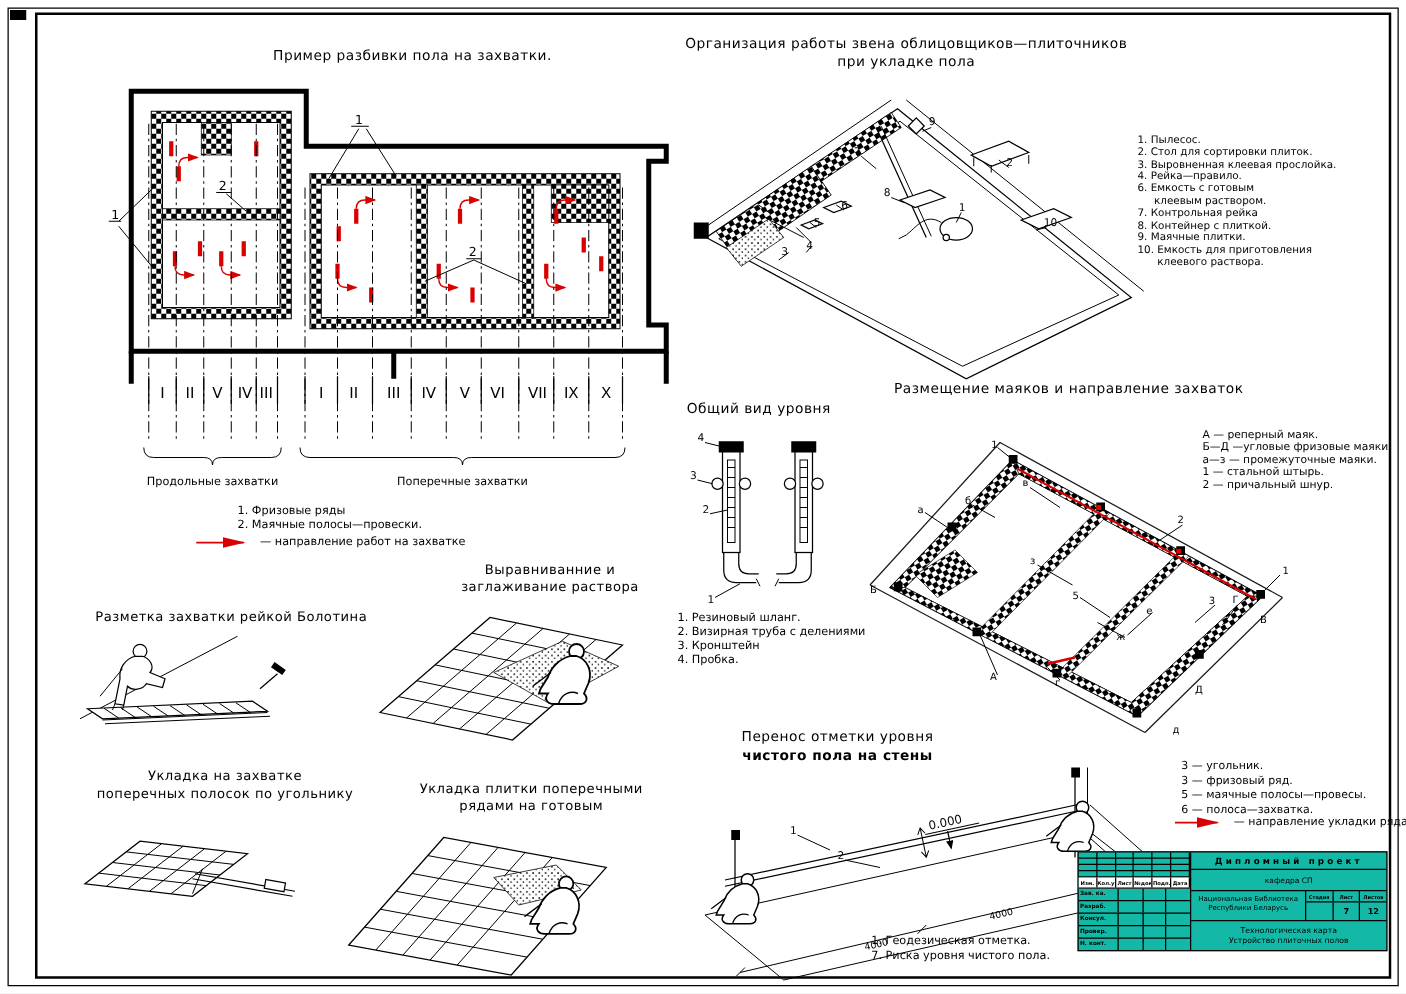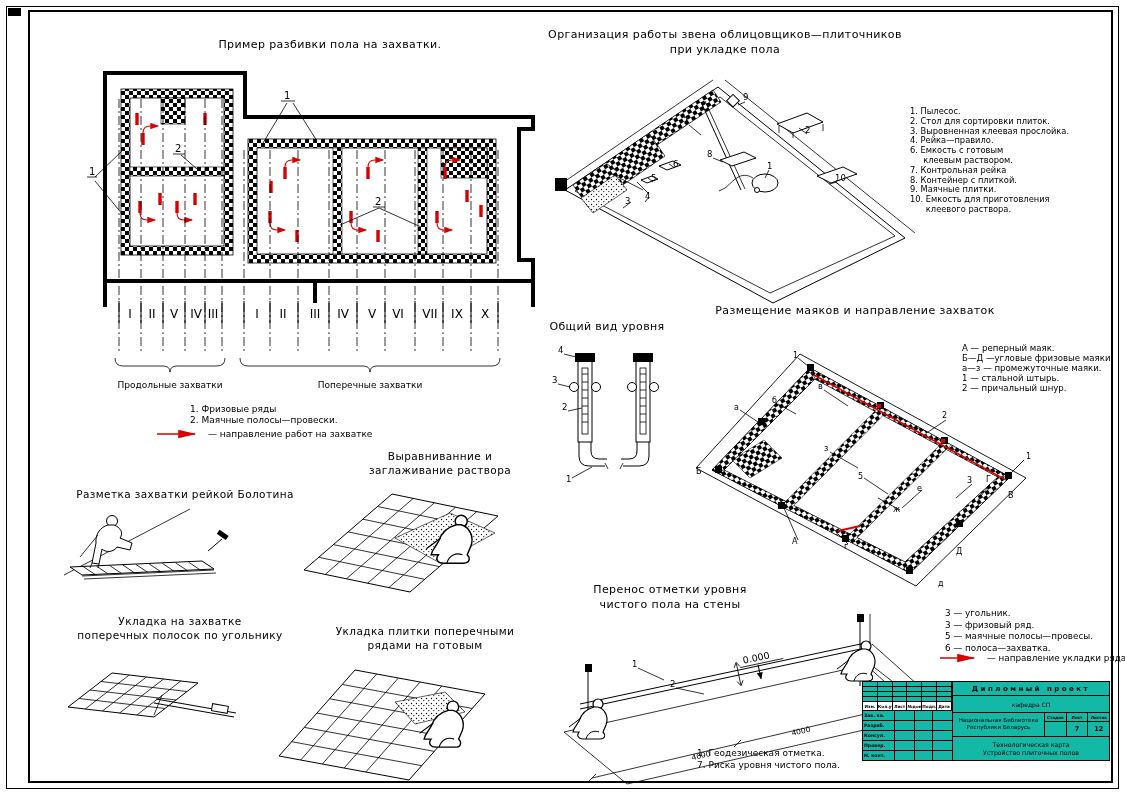--- a/index.html
+++ b/index.html
@@ -69,21 +69,21 @@
   <div class="t" style="left:532px;top:320px;width:150px;">Общий вид уровня</div>
   <div class="t" style="left:700px;top:304px;width:310px;">Размещение маяков и направление захваток</div>
   <div class="t t2" style="left:55px;top:488px;width:260px;">Разметка захватки рейкой Болотина</div>
   <div class="t t2" style="left:330px;top:450px;width:220px;">Выравниванние и</div>
   <div class="t t2" style="left:330px;top:464px;width:220px;">заглаживание раствора</div>
   <div class="t t2" style="left:60px;top:615px;width:240px;">Укладка на захватке</div>
   <div class="t t2" style="left:45px;top:629px;width:270px;">поперечных полосок по угольнику</div>
   <div class="t t2" style="left:295px;top:625px;width:260px;">Укладка плитки поперечными</div>
   <div class="t t2" style="left:295px;top:639px;width:260px;">рядами на готовым</div>
   <div class="t" style="left:560px;top:583px;width:220px;">Перенос отметки уровня</div>
-  <div class="t" style="left:560px;top:598px;width:220px;">чистого пола на стены</div>
+  <div class="t" style="left:560px;top:598px;width:220px;font-weight:bold;">чистого пола на стены</div>
 
   <svg style="left:85px;top:55px;" width="470" height="340" viewBox="0 0 470 340">
     <defs>
       <pattern id="chk" width="8" height="8" patternUnits="userSpaceOnUse">
         <rect width="8" height="8" fill="#fff"></rect>
         <rect width="4" height="4" fill="#000"></rect>
           <rect x="4" y="4" width="4" height="4" fill="#000"></rect>
       </pattern>
       <pattern id="chkr" width="8" height="8" patternUnits="userSpaceOnUse" patternTransform="rotate(-31)">
         <rect width="8" height="8" fill="#fff"></rect>
@@ -277,20 +277,21 @@
     </g>
     <g font-size="8.5">
       <path class="hair" d="M16,12 L28,15 M10,42 L22,45 M20,69 L34,66 M24,136 L44,125"></path>
       <text x="10" y="11">4</text>
       <text x="4" y="41">3</text>
       <text x="14" y="68">2</text>
       <text x="18" y="140">1</text>
     </g>
   </svg>
 
+  <div class="leg" style="left:542px;top:490px;"><div class="li">1. Резиновый шланг.</div><div class="li">2. Визирная труба с делениями</div><div class="li">3. Кронштейн</div><div class="li">4. Пробка.</div></div>
 
   <svg style="left:688px;top:348px;" width="375" height="245" viewBox="0 0 375 245">
     <g>
       <path class="hair" d="M118,13 L330,129 L226,232 L16,122 Z" opacity="0"></path>
       <path class="thin" d="M112,6 L338,130 M338,130 L228,238 M112,6 L8,120 M8,120 L228,238" opacity=".9"></path>
       <path class="thin" stroke-width="1.7" d="M122,20 L322,129 L222,225 L24,122 Z"></path>
       <path class="hair" d="M127,31 L310,129 L217,214 L36,122 Z"></path>
     </g>
     <g>
       <path d="M122,20 L322,129 L310,129 L127,31 Z" fill="url(#chkr)" stroke="#000" stroke-width=".5"></path>

